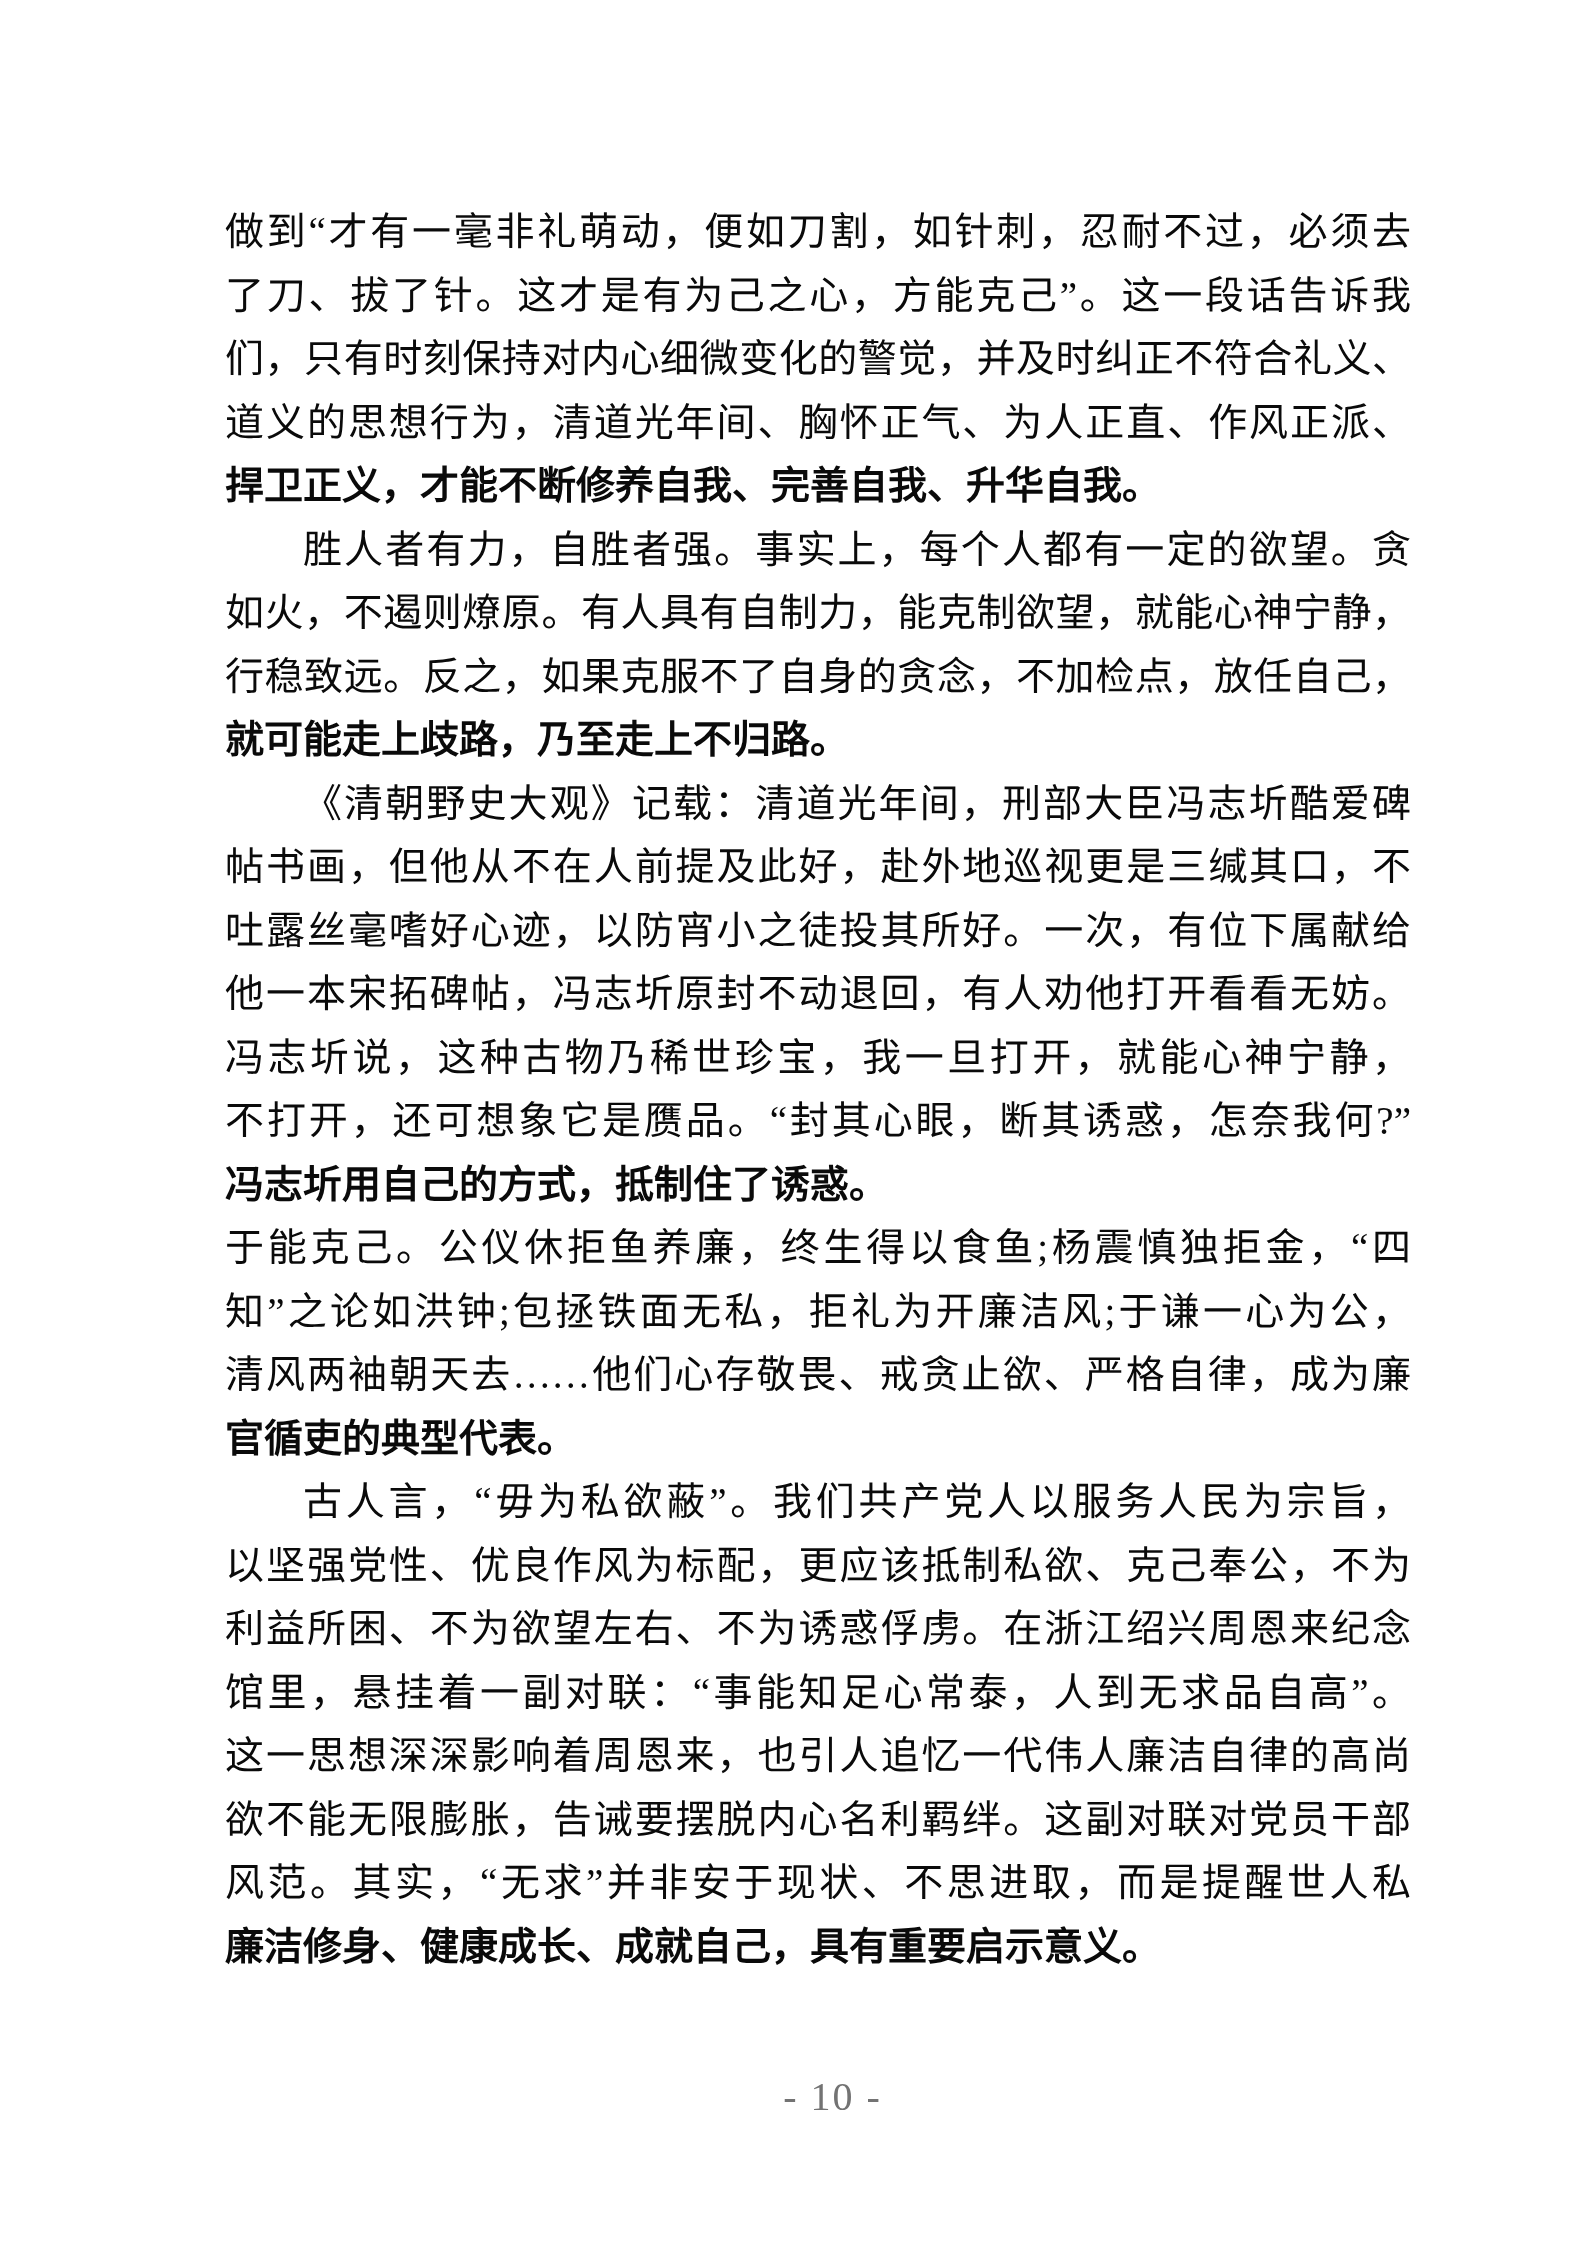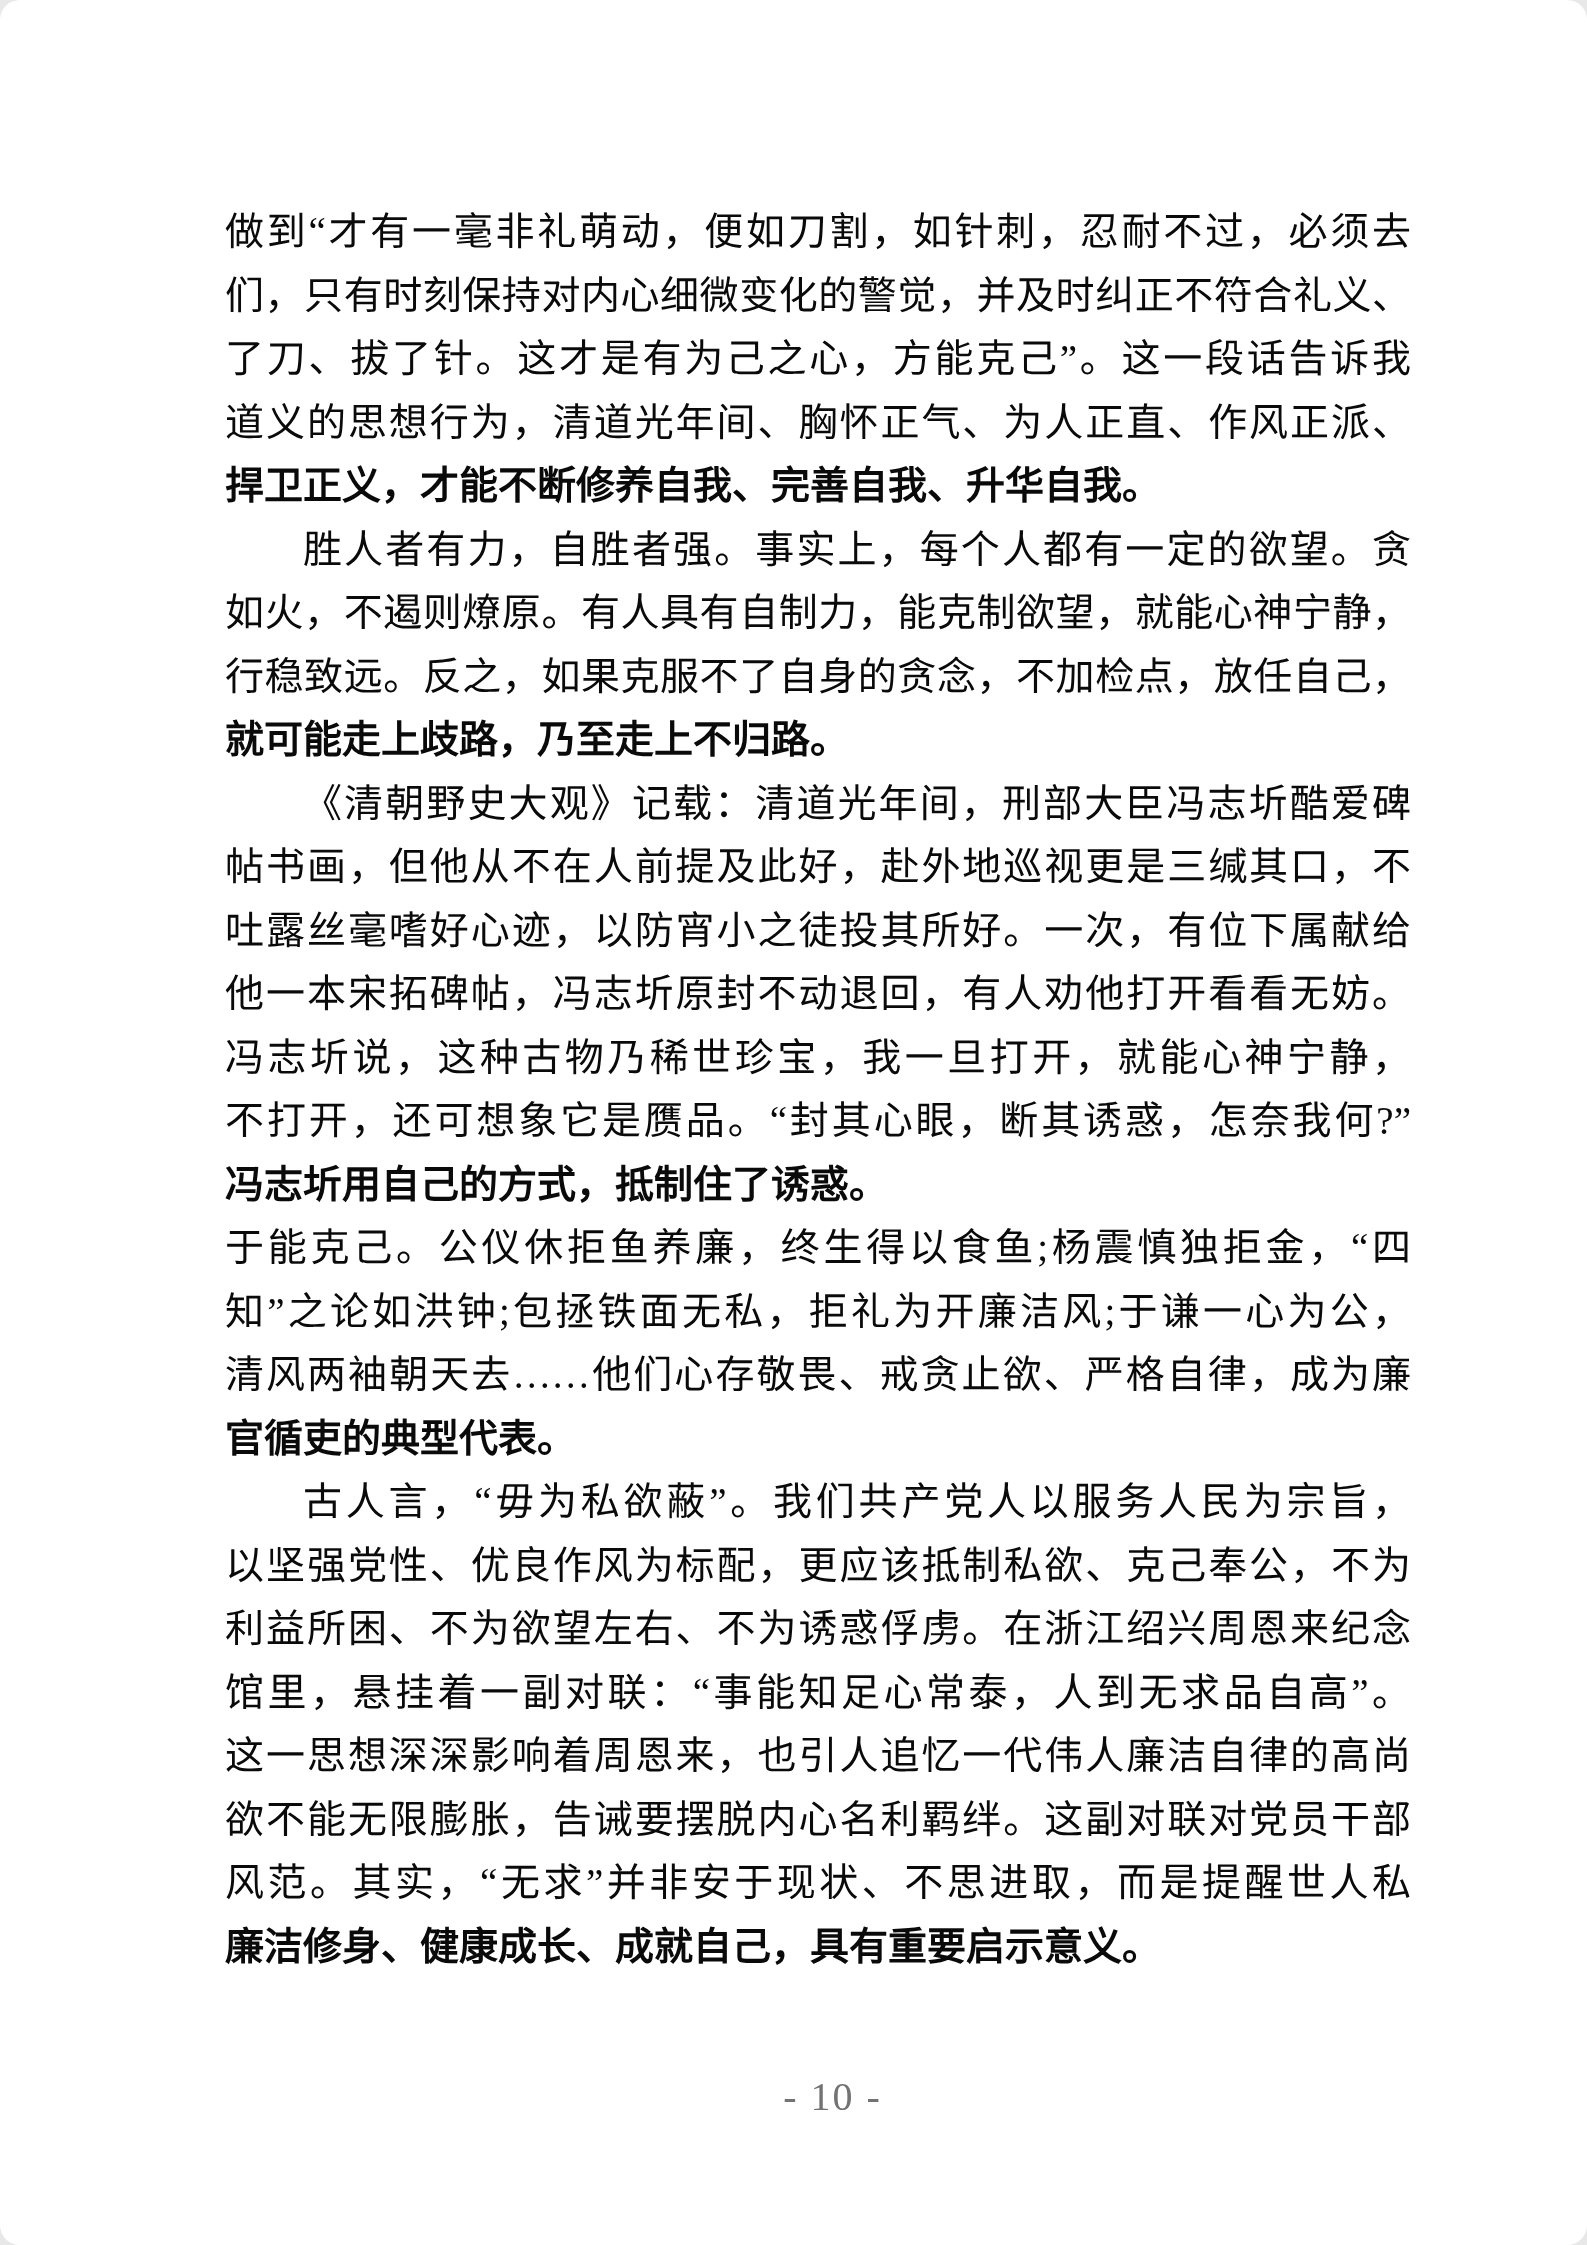--- a/index.html
+++ b/index.html
@@ -8,21 +8,20 @@
     background: #e8e8e8;
   }
   .page {
     position: relative;
     width: 1587px;
     height: 2245px;
     background: #ffffff;
     color: #000000;
     font-family: "Liberation Serif", serif;
     overflow: hidden;
-    border-radius: 20px;
   }
   .text-block {
     position: absolute;
     left: 225px;
     top: 200px;
     width: 1186px;
   }
   .paragraph {
     margin: 0;
     padding: 0;
@@ -58,22 +57,22 @@
     padding-left: 39px;
   }
 </style>
 </head>
 <body>
 
 <div class="page">
   <div class="text-block">
       <div class="paragraph">
         <div class="line">做到“才有一毫非礼萌动，便如刀割，如针刺，忍耐不过，必须去</div>
+        <div class="line">了刀、拔了针。这才是有为己之心，方能克己”。这一段话告诉我</div>
         <div class="line">们，只有时刻保持对内心细微变化的警觉，并及时纠正不符合礼义、</div>
-        <div class="line">了刀、拔了针。这才是有为己之心，方能克己”。这一段话告诉我</div>
         <div class="line">道义的思想行为，清道光年间、胸怀正气、为人正直、作风正派、</div>
         <div class="line para-end">捍卫正义，才能不断修养自我、完善自我、升华自我。</div>
       </div>
       <div class="paragraph">
         <div class="line indent">胜人者有力，自胜者强。事实上，每个人都有一定的欲望。贪</div>
         <div class="line">如火，不遏则燎原。有人具有自制力，能克制欲望，就能心神宁静，</div>
         <div class="line">行稳致远。反之，如果克服不了自身的贪念，不加检点，放任自己，</div>
         <div class="line para-end">就可能走上歧路，乃至走上不归路。</div>
       </div>
       <div class="paragraph">

